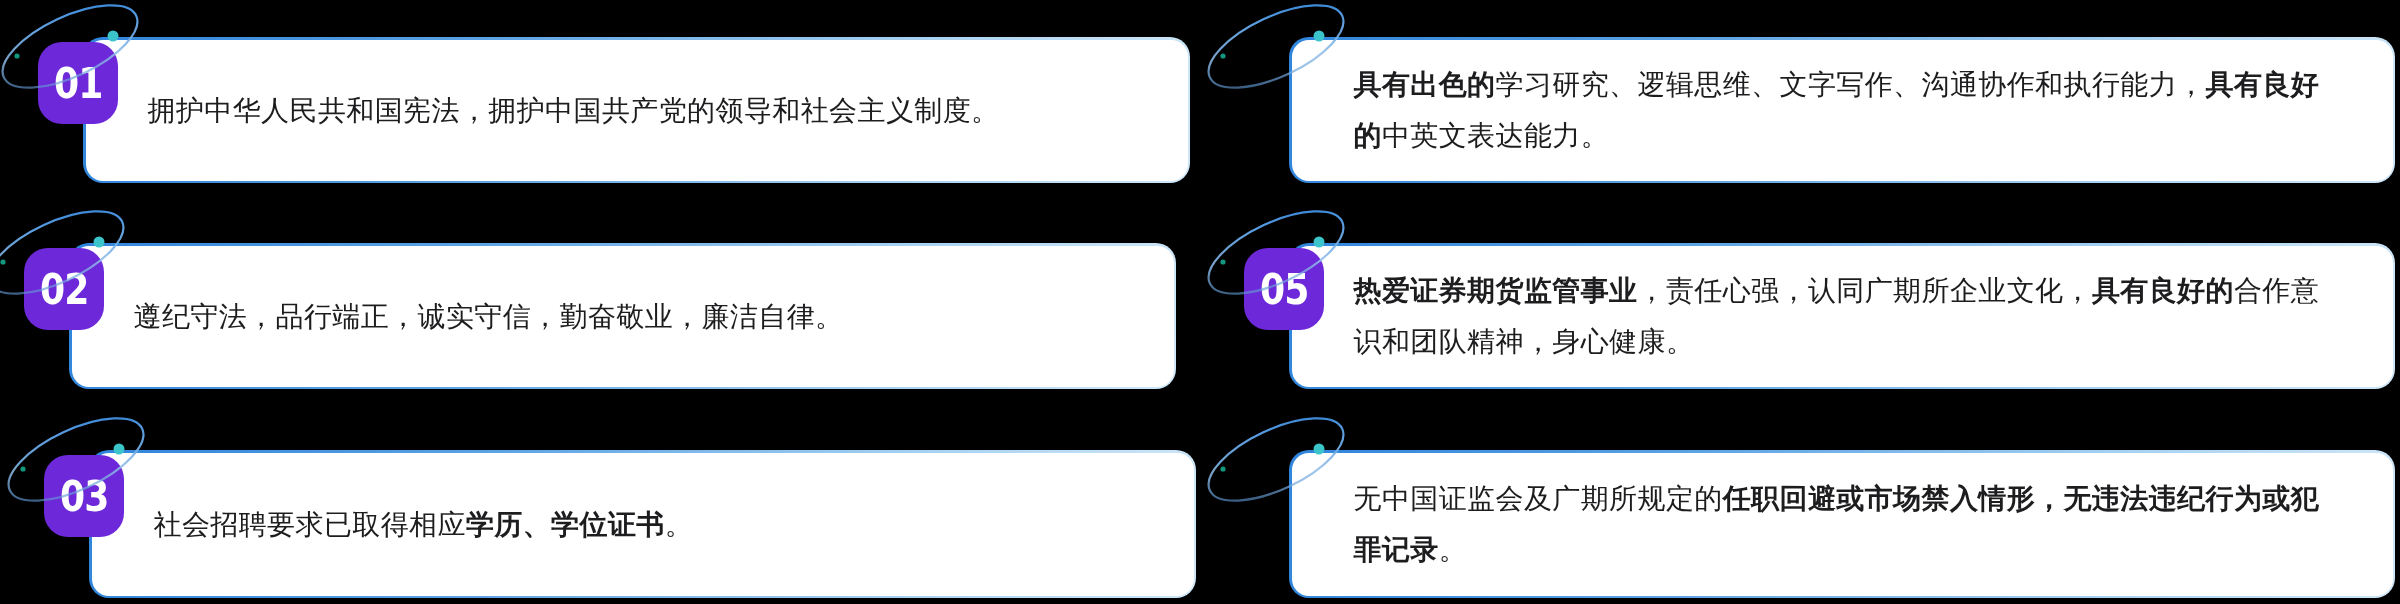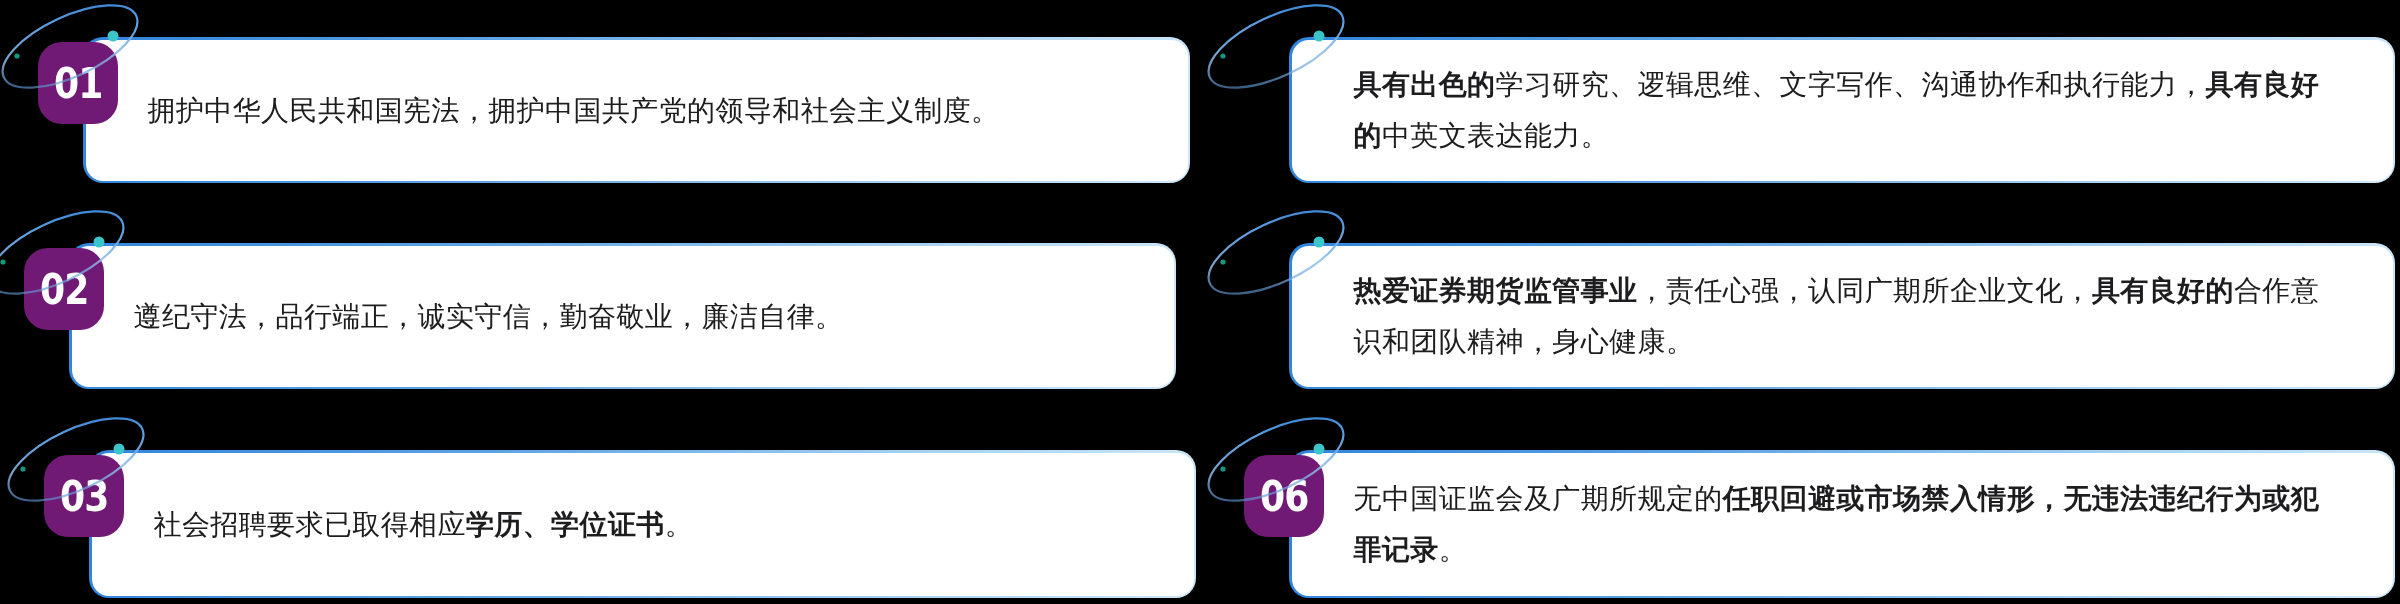--- a/index.html
+++ b/index.html
@@ -38,21 +38,21 @@
     font-size:28px;
     line-height:51px;
     letter-spacing:.4px;
     color:#1d1d1f;
   }
   .text .seg-bold{font-weight:700;}
 
   .badge{
     position:absolute;left:0;top:5px;
     width:80px;height:82px;
-    background:#701a75;
+    background:#6d28d9;
     border-radius:24px;
     display:flex;align-items:center;justify-content:center;
   }
   .num{
     color:#fff;
     font-weight:700;
     font-size:42px;
     font-family:"DejaVu Sans","Liberation Sans",sans-serif;
     transform:scaleX(.86);
     letter-spacing:-1px;
@@ -156,43 +156,43 @@
       <circle cx="120" cy="41" r="5.5" fill="#3bc5ca"></circle>
       <circle cx="24" cy="61" r="2.6" fill="#13977f"></circle>
     </svg>
   </div>
     <div class="cell c4">
     <div class="card">
       <div class="card-inner">
         <p class="text"><span class="seg-bold">热爱证券期货监管事业</span><span>，责任心强，认同广期所企业文化，</span><span class="seg-bold">具有良好的</span><span>合作意识和团队精神，身心健康。</span></p>
       </div>
     </div>
+    <div class="badge">
+      <span class="num">05</span>
+    </div>
     <svg class="orbit" viewBox="0 0 230 150" xmlns="http://www.w3.org/2000/svg">
       <defs>
         <linearGradient id="ringGrad" x1="0%" y1="100%" x2="100%" y2="0%">
           <stop offset="0%" stop-color="#4682c8" stop-opacity="0.5"></stop>
           <stop offset="40%" stop-color="#8fbde8" stop-opacity="0.85"></stop>
           <stop offset="70%" stop-color="#5d9fe0"></stop>
           <stop offset="100%" stop-color="#2579d2"></stop>
         </linearGradient>
       </defs>
       <ellipse cx="77" cy="51.5" rx="73" ry="30" transform="rotate(-25 77 51.5)" fill="none" stroke="url(#ringGrad)" stroke-width="2.2"></ellipse>
       <circle cx="120" cy="41" r="5.5" fill="#3bc5ca"></circle>
       <circle cx="24" cy="61" r="2.6" fill="#13977f"></circle>
     </svg>
   </div>
     <div class="cell c5">
     <div class="card">
       <div class="card-inner">
         <p class="text"><span>无中国证监会及广期所规定的</span><span class="seg-bold">任职回避或市场禁入情形，无违法违纪行为或犯罪记录</span><span>。</span></p>
       </div>
     </div>
-    <div class="badge">
-      <span class="num">06</span>
-    </div>
     <svg class="orbit" viewBox="0 0 230 150" xmlns="http://www.w3.org/2000/svg">
       <defs>
         <linearGradient id="ringGrad" x1="0%" y1="100%" x2="100%" y2="0%">
           <stop offset="0%" stop-color="#4682c8" stop-opacity="0.5"></stop>
           <stop offset="40%" stop-color="#8fbde8" stop-opacity="0.85"></stop>
           <stop offset="70%" stop-color="#5d9fe0"></stop>
           <stop offset="100%" stop-color="#2579d2"></stop>
         </linearGradient>
       </defs>
       <ellipse cx="77" cy="51.5" rx="73" ry="30" transform="rotate(-25 77 51.5)" fill="none" stroke="url(#ringGrad)" stroke-width="2.2"></ellipse>

